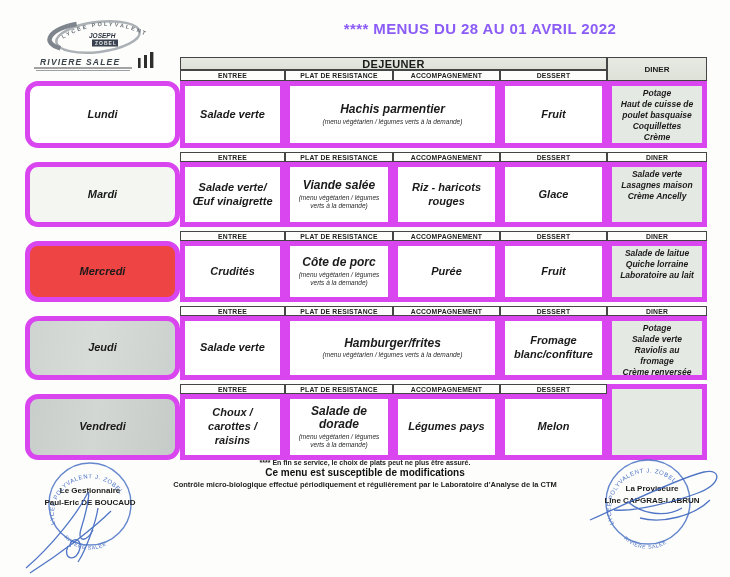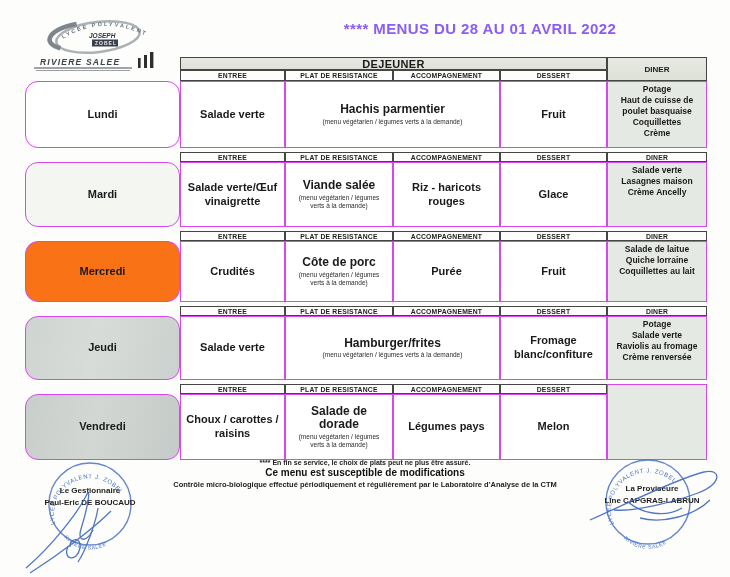--- a/index.html
+++ b/index.html
@@ -19,26 +19,26 @@
   .gc1{grid-column:1} .gc2{grid-column:2} .gc3{grid-column:3} .gc4{grid-column:4} .gc5{grid-column:5} .gc6{grid-column:6}
   .gr1{grid-row:1} .gr2{grid-row:2} .gr3{grid-row:3}
   .span-plat{grid-column:3/5} .span-dej{grid-column:2/6} .rowspan2{grid-row:1/3}
 
   .strip { border:1px solid #454545; background:#fdfdfb; font-size:6.8px; font-weight:bold;
            display:flex; align-items:center; justify-content:center; letter-spacing:.2px; color:#222; }
   .hdr-shade { background:linear-gradient(#e7eae2,#dde1d8); }
   .dejeuner-hdr { border:1px solid #454545; font-size:11px; font-weight:bold; display:flex; align-items:center; justify-content:center; letter-spacing:.3px; }
   .diner-hdr { border:1px solid #454545; font-size:8px; font-weight:bold; display:flex; align-items:center; justify-content:center; }
 
-  .cell { border:1px solid #d946ef; background:#fff; display:flex; flex-direction:column;
+  .cell { border:5px solid #d946ef; background:#fff; display:flex; flex-direction:column;
           align-items:center; justify-content:center; text-align:center;
-          font-size:11px; font-weight:bold; padding:2px 5px; line-height:1.25; }
+          font-size:11px; font-weight:bold; padding:2px 5px; line-height:1.25;font-style:italic; }
   .day  { font-size:11px;border-radius:13px; }
   .shade-light1 { background:#f4f6f2; }
-  .shade-light2 { background:#f97316; }
+  .shade-light2 { background:#ef4444; }
   .shade-dark1  { background:linear-gradient(100deg,#ced4d1 0%,#d8dcd8 45%,#cbd1ce 100%); }
   .shade-dark2  { background:linear-gradient(100deg,#c8cecb 0%,#d3d7d3 45%,#c5cbc8 100%); }
   .plat-title { font-size:12px; font-weight:bold; line-height:1.15; }
   .veg { font-size:6.5px; font-weight:normal; color:#2b2b2b; line-height:1.25; margin-top:1px; }
   .diner { background:#e5e9e3; justify-content:flex-start; font-size:8.5px; line-height:1.3;
            white-space:pre-line; padding-top:2px; }
 
   
   .footnotes { position:absolute; left:40px; top:459px; width:650px; text-align:center; }
   .note1 { font-size:7px; font-weight:bold; color:#222; }
@@ -129,21 +129,21 @@
       <div class="cell day shade-light2 gc1 gr2">Mercredi</div>
       <div class="cell gc2 gr2">Crudités</div>
       <div class="cell gc3 gr2">
         <div class="plat-title">Côte de porc</div>
         <div class="veg">(menu végétarien / légumes verts à la demande)</div>
       </div>
       <div class="cell gc4 gr2">Purée</div>
       <div class="cell gc5 gr2">Fruit</div>
       <div class="cell diner gc6 gr2">Salade de laitue
 Quiche lorraine
-Coquillettes au lait</div>
+Laboratoire au lait</div>
     </div>
 
     <div class="block" style="grid-template-rows:10px 64px">
       <div class="gc1 gr1"></div>
       <div class="strip gc2 gr1">ENTREE</div>
       <div class="strip gc3 gr1">PLAT DE RESISTANCE</div>
       <div class="strip gc4 gr1">ACCOMPAGNEMENT</div>
       <div class="strip gc5 gr1">DESSERT</div>
       <div class="strip gc6 gr1">DINER</div>
       <div class="cell day shade-dark1 gc1 gr2">Jeudi</div>

